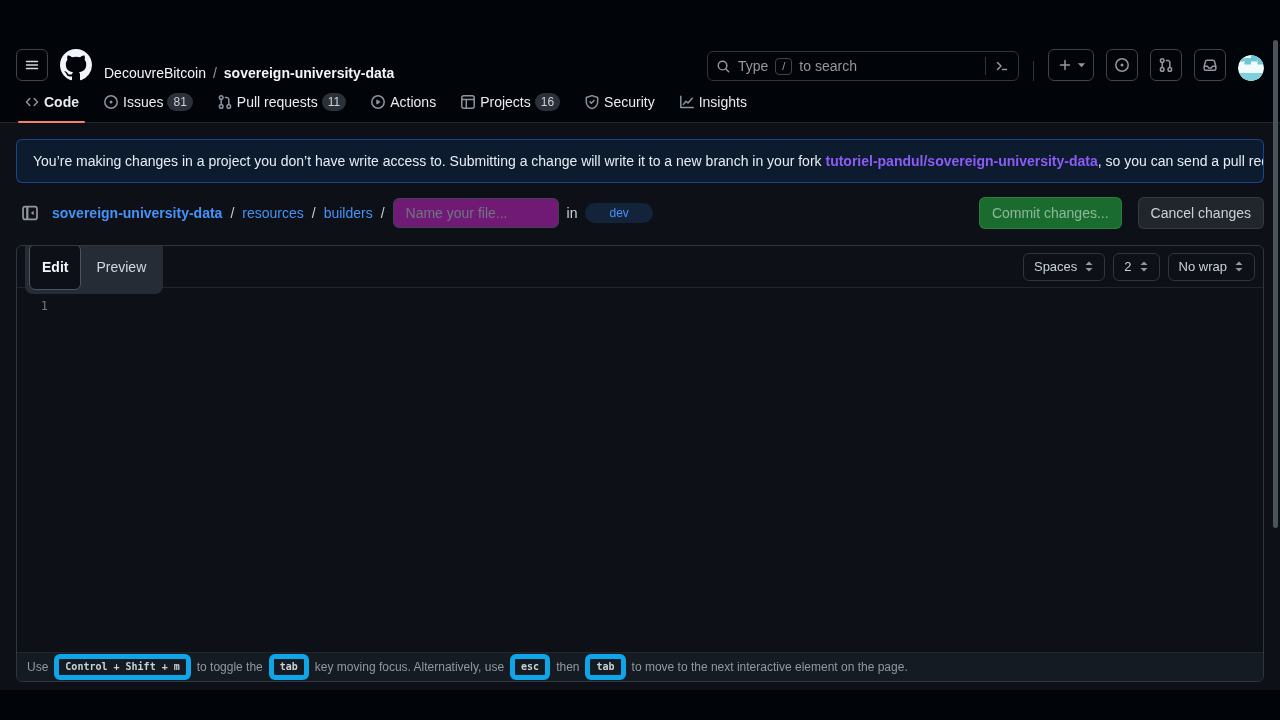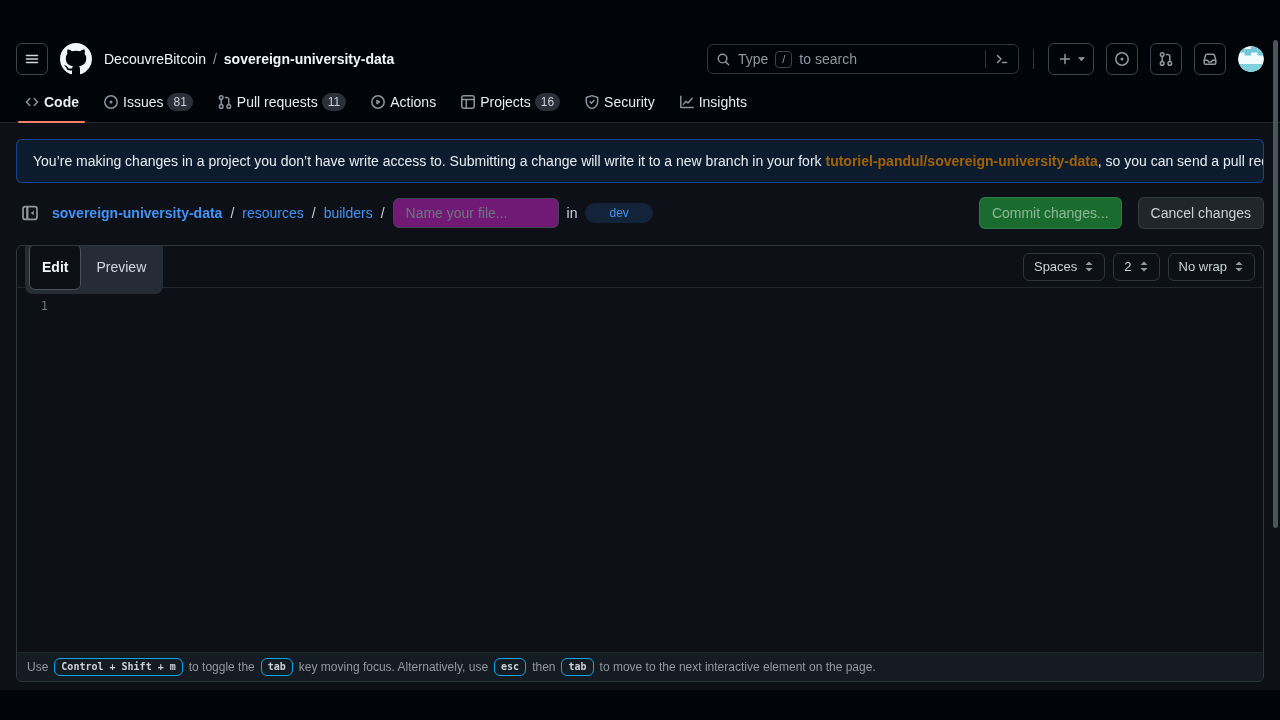--- a/index.html
+++ b/index.html
@@ -8,21 +8,21 @@
     position: relative; width: 1280px; height: 720px; overflow: hidden;
     background: #000; font-family: "Liberation Sans", sans-serif; color: #e6edf3;
   }
   
   .top-strip { position:absolute; top:0; left:0; right:0; height:37px; background:#010409; }
   .bottom-strip { position:absolute; top:690px; left:0; right:0; height:30px; background:#010409; }
 
   
   .gh-header {
     position:absolute; top:37px; left:0; right:0; height:44px; background:#010409;
-    display:flex; align-items:center; padding:0 16px; gap:12px;
+    display:flex; align-items:flex-end; padding:0 16px; gap:12px;
   }
   .square-btn {
     width:32px; height:32px; border:1px solid #3d444d; border-radius:6px;
     display:flex; align-items:center; justify-content:center; background:transparent;
     color:#9198a1; cursor:pointer; flex:none;
   }
   .gh-logo { width:32px; height:32px; color:#f0f6fc; flex:none; }
   .crumb { font-size:14px; white-space:nowrap; display:flex; align-items:center; gap:7px; }
   .crumb .owner { color:#f0f6fc; }
   .crumb .sep { color:#9198a1; }
@@ -64,21 +64,21 @@
   }
 
   
   .page { position:absolute; top:123px; left:0; right:0; height:567px; background:#0d1117; padding:16px; }
 
   .banner {
     height:44px; border:1px solid rgba(31,111,235,0.5); border-radius:6px;
     background:#0d1b2e; display:flex; align-items:center; padding:0 16px;
     font-size:14px; color:#e6edf3; white-space:nowrap; overflow:hidden;
   }
-  .banner b { font-weight:600; color:#a16207; }
+  .banner b { font-weight:600; color:#8b5cf6; }
 
   .path-row { margin-top:14px; height:32px; display:flex; align-items:center; gap:8px; font-size:14px; }
   .tree-btn { width:28px; height:28px; border:none; color:#9198a1; }
   .blue-link { color:#4493f8; text-decoration:none; cursor:pointer; }
   .blue-link.bold { font-weight:600; }
   .path-sep { color:#c9d1d9; }
   .file-name-input {
     width:166px; height:30px; background:#701a75; border:1px solid #3d444d; border-radius:6px;
     color:#e6edf3; font-size:14px; padding:0 12px; outline:none; font-family:"Liberation Sans",sans-serif;
   }
@@ -120,21 +120,21 @@
   .code-line { color:#6e7681; line-height:18px; display:flex; align-items:center; }
   .caret { display:inline-block; width:1px; height:13px; background:#cdd5dd; margin-right:1px; }
 
   .editor-footer {
     flex:none; height:29px; background:#151b23; border-top:1px solid #21262d;
     display:flex; align-items:center; gap:6px; padding:8px 10px; font-size:12px; color:#9198a1;
     white-space:nowrap;
   }
   .kbd {
     font-family:"DejaVu Sans Mono", monospace; font-size:10px; font-weight:700; color:#c9d1d9;
-    border:1px solid #0ea5e9; border-radius:6px; padding:0 6px; line-height:16px; display:inline-block;
+    border:5px solid #0ea5e9; border-radius:6px; padding:0 6px; line-height:16px; display:inline-block;
   }
 
   .scroll-thumb {
     position:absolute; right:2px; top:40px; width:5px; height:488px;
     background:#4b535b; border-radius:3px;
   }
   svg { display:block; }
 </style>
 </head>
 <body>

